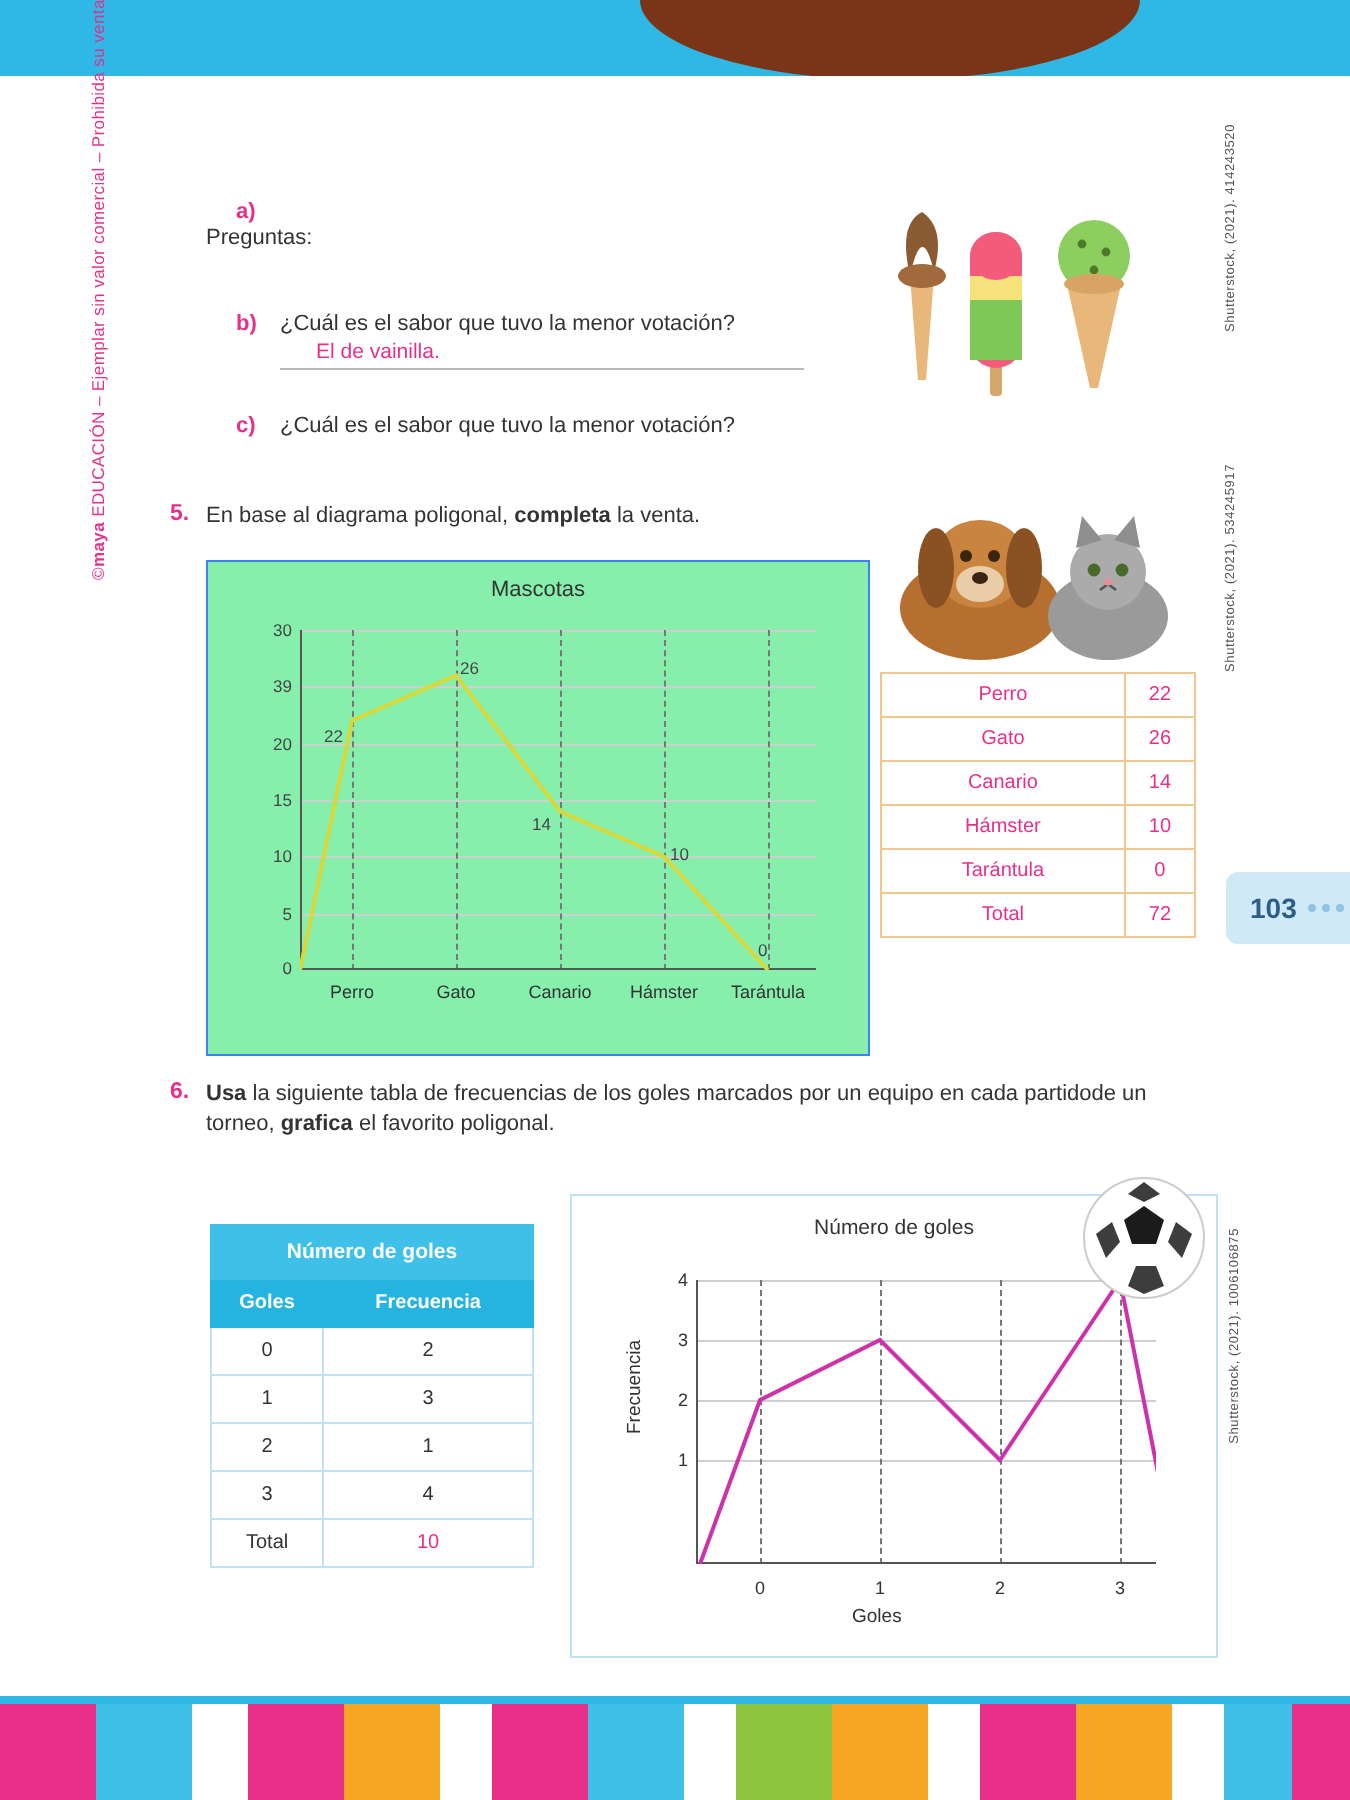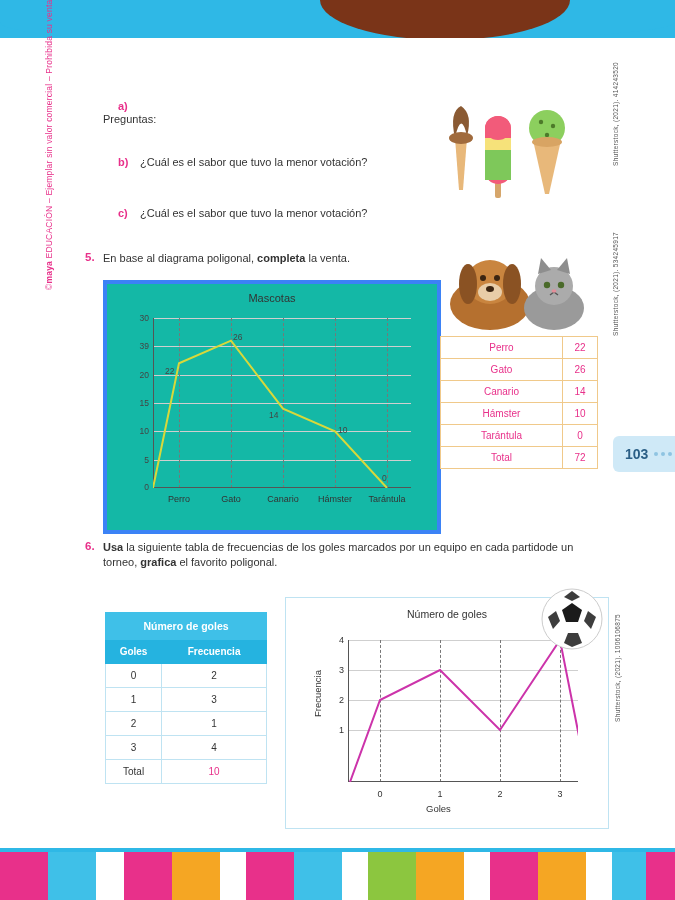--- a/index.html
+++ b/index.html
@@ -39,21 +39,21 @@
   .qitem .txt{margin-left:22px;display:block;}
   .ansline{margin-left:22px;margin-top:2px;width:262px;border-bottom:1px solid #b9b9b9;padding-bottom:2px;}
   .ans{color:#e8308a;font-size:10.5px;padding-left:18px;}
 
   
   .exnum{position:absolute;font-size:11.5px;font-weight:bold;color:#e8308a;}
   .extext{position:absolute;font-size:11px;color:#333;line-height:15px;}
   .extext b{font-weight:bold;}
 
   
-  .chart5{position:absolute;left:103px;top:228px;width:330px;height:246px;border:4px solid #3b82f6;background:#14b8a6;}
+  .chart5{position:absolute;left:103px;top:228px;width:330px;height:246px;border:1px solid #3b82f6;background:#86efac;}
   .chart5 .title{text-align:center;font-size:11px;color:#333;margin-top:8px;}
 
   .plot{position:absolute;left:46px;top:34px;width:258px;height:170px;}
   .plot .axis-y{position:absolute;left:0;top:0;width:1px;height:170px;background:#555;}
   .plot .axis-x{position:absolute;left:0;bottom:0;width:258px;height:1px;background:#555;}
   .hline{position:absolute;left:0;width:258px;height:1px;background:#cfcfcf;}
   .vline{position:absolute;top:0;width:0;height:170px;border-left:1px dashed #777;}
   .ylab{position:absolute;left:-24px;width:20px;text-align:right;font-size:8.5px;color:#444;}
   .xlab{position:absolute;bottom:-16px;text-align:center;font-size:9px;color:#333;width:56px;}
   .pt-label{position:absolute;font-size:8.5px;color:#444;}
@@ -112,20 +112,21 @@
 
   <div class="q-label">Preguntas:</div>
 
   <div class="qitem" style="left:118px;top:48px;width:300px;">
     <span class="ltr">a)</span>
   </div>
 
   <div class="qitem" style="left:118px;top:104px;width:300px;">
     <span class="ltr">b)</span>
     <span class="txt">¿Cuál es el sabor que tuvo la menor votación?</span>
+    <div class="ansline"><span class="ans">El de vainilla.</span></div>
   </div>
 
   <div class="qitem" style="left:118px;top:155px;width:300px;">
     <span class="ltr">c)</span>
     <span class="txt">¿Cuál es el sabor que tuvo la menor votación?</span>
   </div>
 
   <div class="exnum" style="left:85px;top:199px;">5.</div>
   <div class="extext" style="left:103px;top:199px;width:330px;"><span>En base al diagrama poligonal, </span><b>completa</b><span> la venta.</span></div>
 

